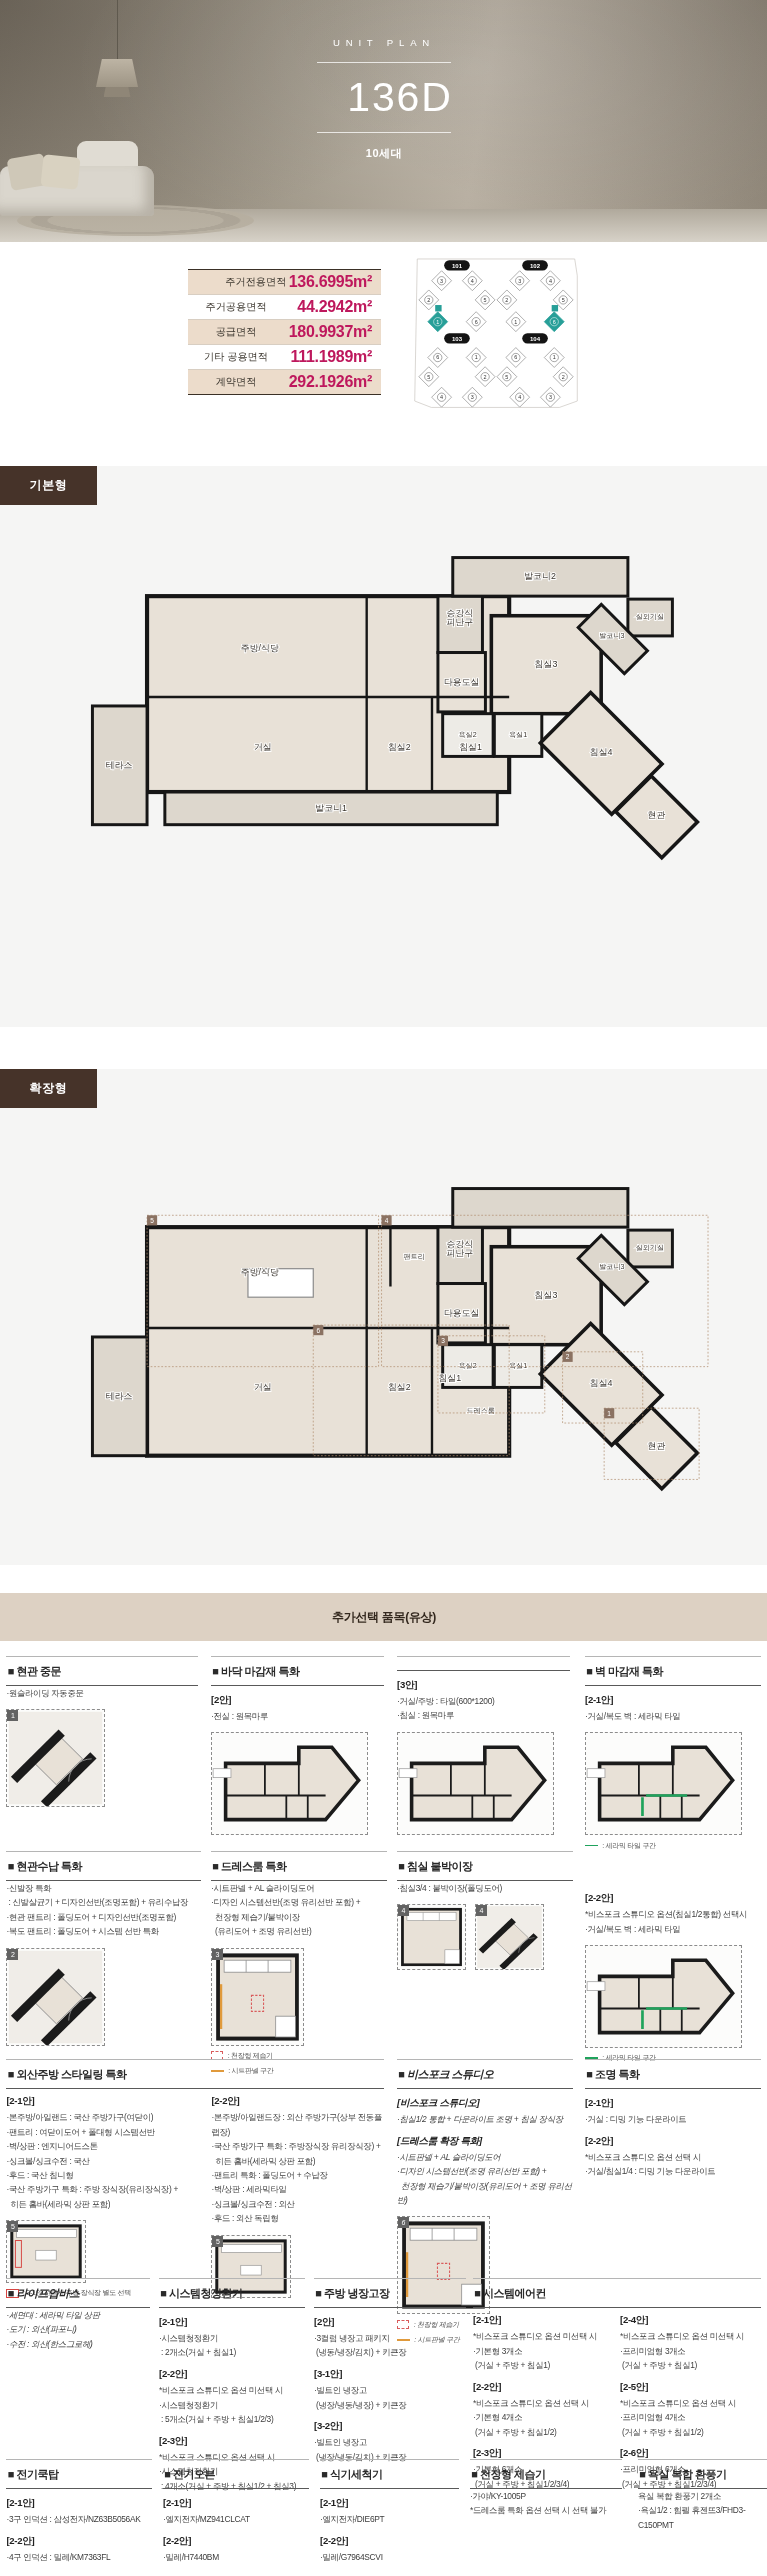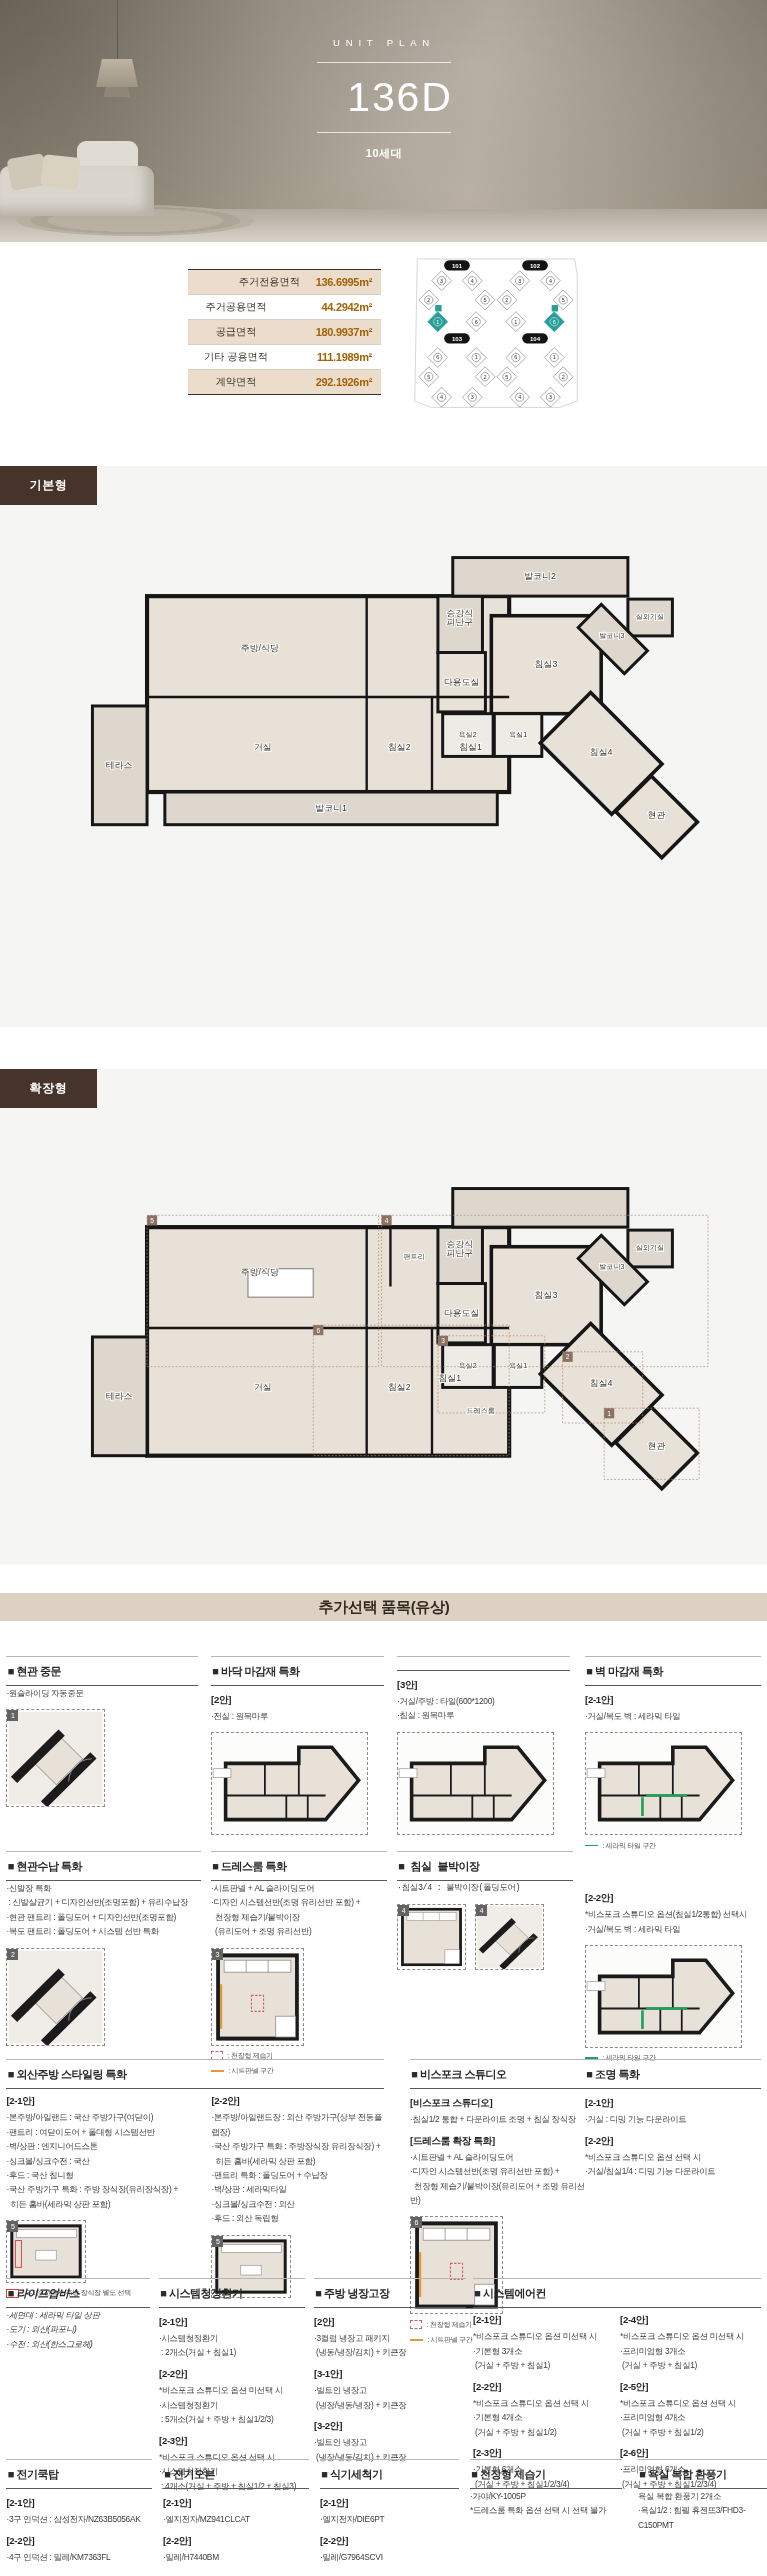--- a/index.html
+++ b/index.html
@@ -34,34 +34,34 @@
   .hero-div{width:134px;height:0.6px;background:rgba(255,255,255,.75);margin:14px auto;}
   .hero-title{font-size:41px;font-weight:300;letter-spacing:1.9px;line-height:1;margin:6.4px 0 9px;padding-left:32px;}
   .hero-sub{font-size:11px;font-weight:600;letter-spacing:0.6px;}
   
   .area-wrap{position:absolute;top:269px;left:0;width:768px;display:flex;justify-content:center;gap:31px;align-items:flex-start;}
   .area-table{width:193px;border-top:1.3px solid #3a3026;border-bottom:1.3px solid #3a3026;}
   .area-row{display:flex;height:24px;align-items:center;border-top:0.6px solid #d8cec2;}
   .area-row:first-child{border-top:none;padding-left:35px;}
   .area-row.beige{background:#ecdccb;}
   .area-label{width:96px;text-align:center;font-size:10.2px;color:#3c372f;}
-  .area-value{flex:1;text-align:right;padding-right:9px;font-size:11px;font-weight:700;color:#a16207;letter-spacing:-0.3px;}
+  .area-value{flex:1;text-align:right;padding-right:9px;font-size:16px;font-weight:700;color:#be185d;letter-spacing:-0.3px;}
   .keyplan{margin-top:-19px;}
   
   .band{position:absolute;left:0;width:768px;background:#f5f5f4;}
   .band1{top:466px;height:561px;}
   .band2{top:1069px;height:496px;}
   .type-label{position:absolute;left:0;width:97px;height:39px;background:#463329;color:#fff;
     font-size:12px;font-weight:700;display:flex;align-items:center;justify-content:center;letter-spacing:0.6px;}
   .tl1{top:466px;} .tl2{top:1069px;}
   .plan-svg{position:absolute;left:58px;}
   .p1svg{top:516px;} .p2svg{top:1147px;}
   
-  .opt-header{position:absolute;top:1593px;left:0;width:768px;height:28px;background:#ddd1c3;
-    display:flex;align-items:center;justify-content:center;font-size:15px;font-weight:700;color:#33281e;letter-spacing:-0.3px;}
+  .opt-header{position:absolute;top:1593px;left:0;width:768px;height:48px;background:#ddd1c3;
+    display:flex;align-items:center;justify-content:center;font-size:12px;font-weight:700;color:#33281e;letter-spacing:-0.3px;}
   .sec{position:absolute;}
   .sec-h{border-top:0.6px solid #b5b5b5;border-bottom:1.3px solid #595959;padding:7px 1.3px 5.8px;
     font-size:11px;font-weight:700;color:#2a2a2a;letter-spacing:-0.5px;}
   .sec-col{position:absolute;top:0;}
   .blk-tag{font-weight:700;font-size:9.6px;color:#222;margin:8.3px 0 1.9px;letter-spacing:-0.3px;}
   .blk-line{font-size:8.4px;color:#3d3d3d;line-height:1.72;letter-spacing:-0.3px;white-space:pre-wrap;}
   .thumbs{display:flex;gap:9px;margin-top:9px;}
   .thumb{position:relative;border:0.6px dashed #8c8c8c;background:#fcfcfb;}
   .tb{position:absolute;top:0;left:0;width:11px;height:11px;background:#636363;color:#fff;
     font-size:7px;display:flex;align-items:center;justify-content:center;}
@@ -410,21 +410,21 @@
         <div class="lgd">
             <span class="sw-dashbox" style="border-color:#d95b5b"></span>
             <span>: 천장형 제습기</span>
         </div>
         <div class="lgd">
             <span class="sw-line" style="background:#e09a3c"></span>
             <span>: 시트판넬 구간</span>
         </div>
       </div>
     </div>
-    <div class="sec" style="left: 397px; top: 1851px; width: 176px; font-family: Liberation Mono, monospace;">
+    <div class="sec" style="left: 397px; top: 1851px; width: 176px;">
       <div class="sec-h">■ 침실 붙박이장</div>
       <div>
         <div class="blk-line">·침실3/4 : 붙박이장(폴딩도어)</div>
         <div class="thumbs">
           <div class="thumb" style="width:67px;height:64px;"><svg width="100%" height="100%" viewBox="0 0 120 120" preserveAspectRatio="none">
     <rect x="8" y="8" width="104" height="104" fill="#e8e1d7" stroke="#1b1b1b" stroke-width="5"></rect>
     <rect x="16" y="14" width="88" height="15" fill="#fff" stroke="#8a8a8a" stroke-width="1"></rect>
     <path d="M45,14 V29 M74,14 V29" stroke="#8a8a8a" stroke-width="1"></path>
     <rect x="84" y="84" width="26" height="26" fill="#fff" stroke="#8a8a8a" stroke-width="1"></rect>
             </svg><div class="tb">4</div></div>
@@ -492,21 +492,21 @@
         <div class="blk-line">·후드 : 외산 독립형</div>
         <div class="thumbs">
           <div class="thumb" style="width:78px;height:61px;"><svg width="100%" height="100%" viewBox="0 0 130 100" preserveAspectRatio="none">
       <rect x="8" y="8" width="114" height="84" fill="#e8e1d7" stroke="#1b1b1b" stroke-width="5"></rect>
       <rect x="16" y="14" width="100" height="13" fill="#fff" stroke="#8a8a8a" stroke-width="1"></rect>
       <rect x="48" y="48" width="34" height="16" fill="#fff" stroke="#8a8a8a" stroke-width="1"></rect>
             </svg><div class="tb">5</div></div>
         </div>
       </div>
     </div>
-    <div class="sec" style="left: 410px; top: 2059px; width: 176px;">
+    <div class="sec" style="left: 397px; top: 2059px; width: 176px; font-style: italic;">
       <div class="sec-h">■ 비스포크 스튜디오</div>
       <div>
         <div class="blk-tag">[비스포크 스튜디오]</div>
         <div class="blk-line">·침실1/2 통합 + 다운라이트 조명 + 침실 장식장</div>
         <div class="blk-tag">[드레스룸 확장 특화]</div>
         <div class="blk-line">·시트판넬 + AL 슬라이딩도어</div>
         <div class="blk-line">·디자인 시스템선반(조명 유리선반 포함) +</div>
         <div class="blk-line">  천장형 제습기/붙박이장(유리도어 + 조명 유리선반)</div>
         <div class="thumbs">
           <div class="thumb" style="width:91px;height:96px;"><svg width="100%" height="100%" viewBox="0 0 120 120" preserveAspectRatio="none">

